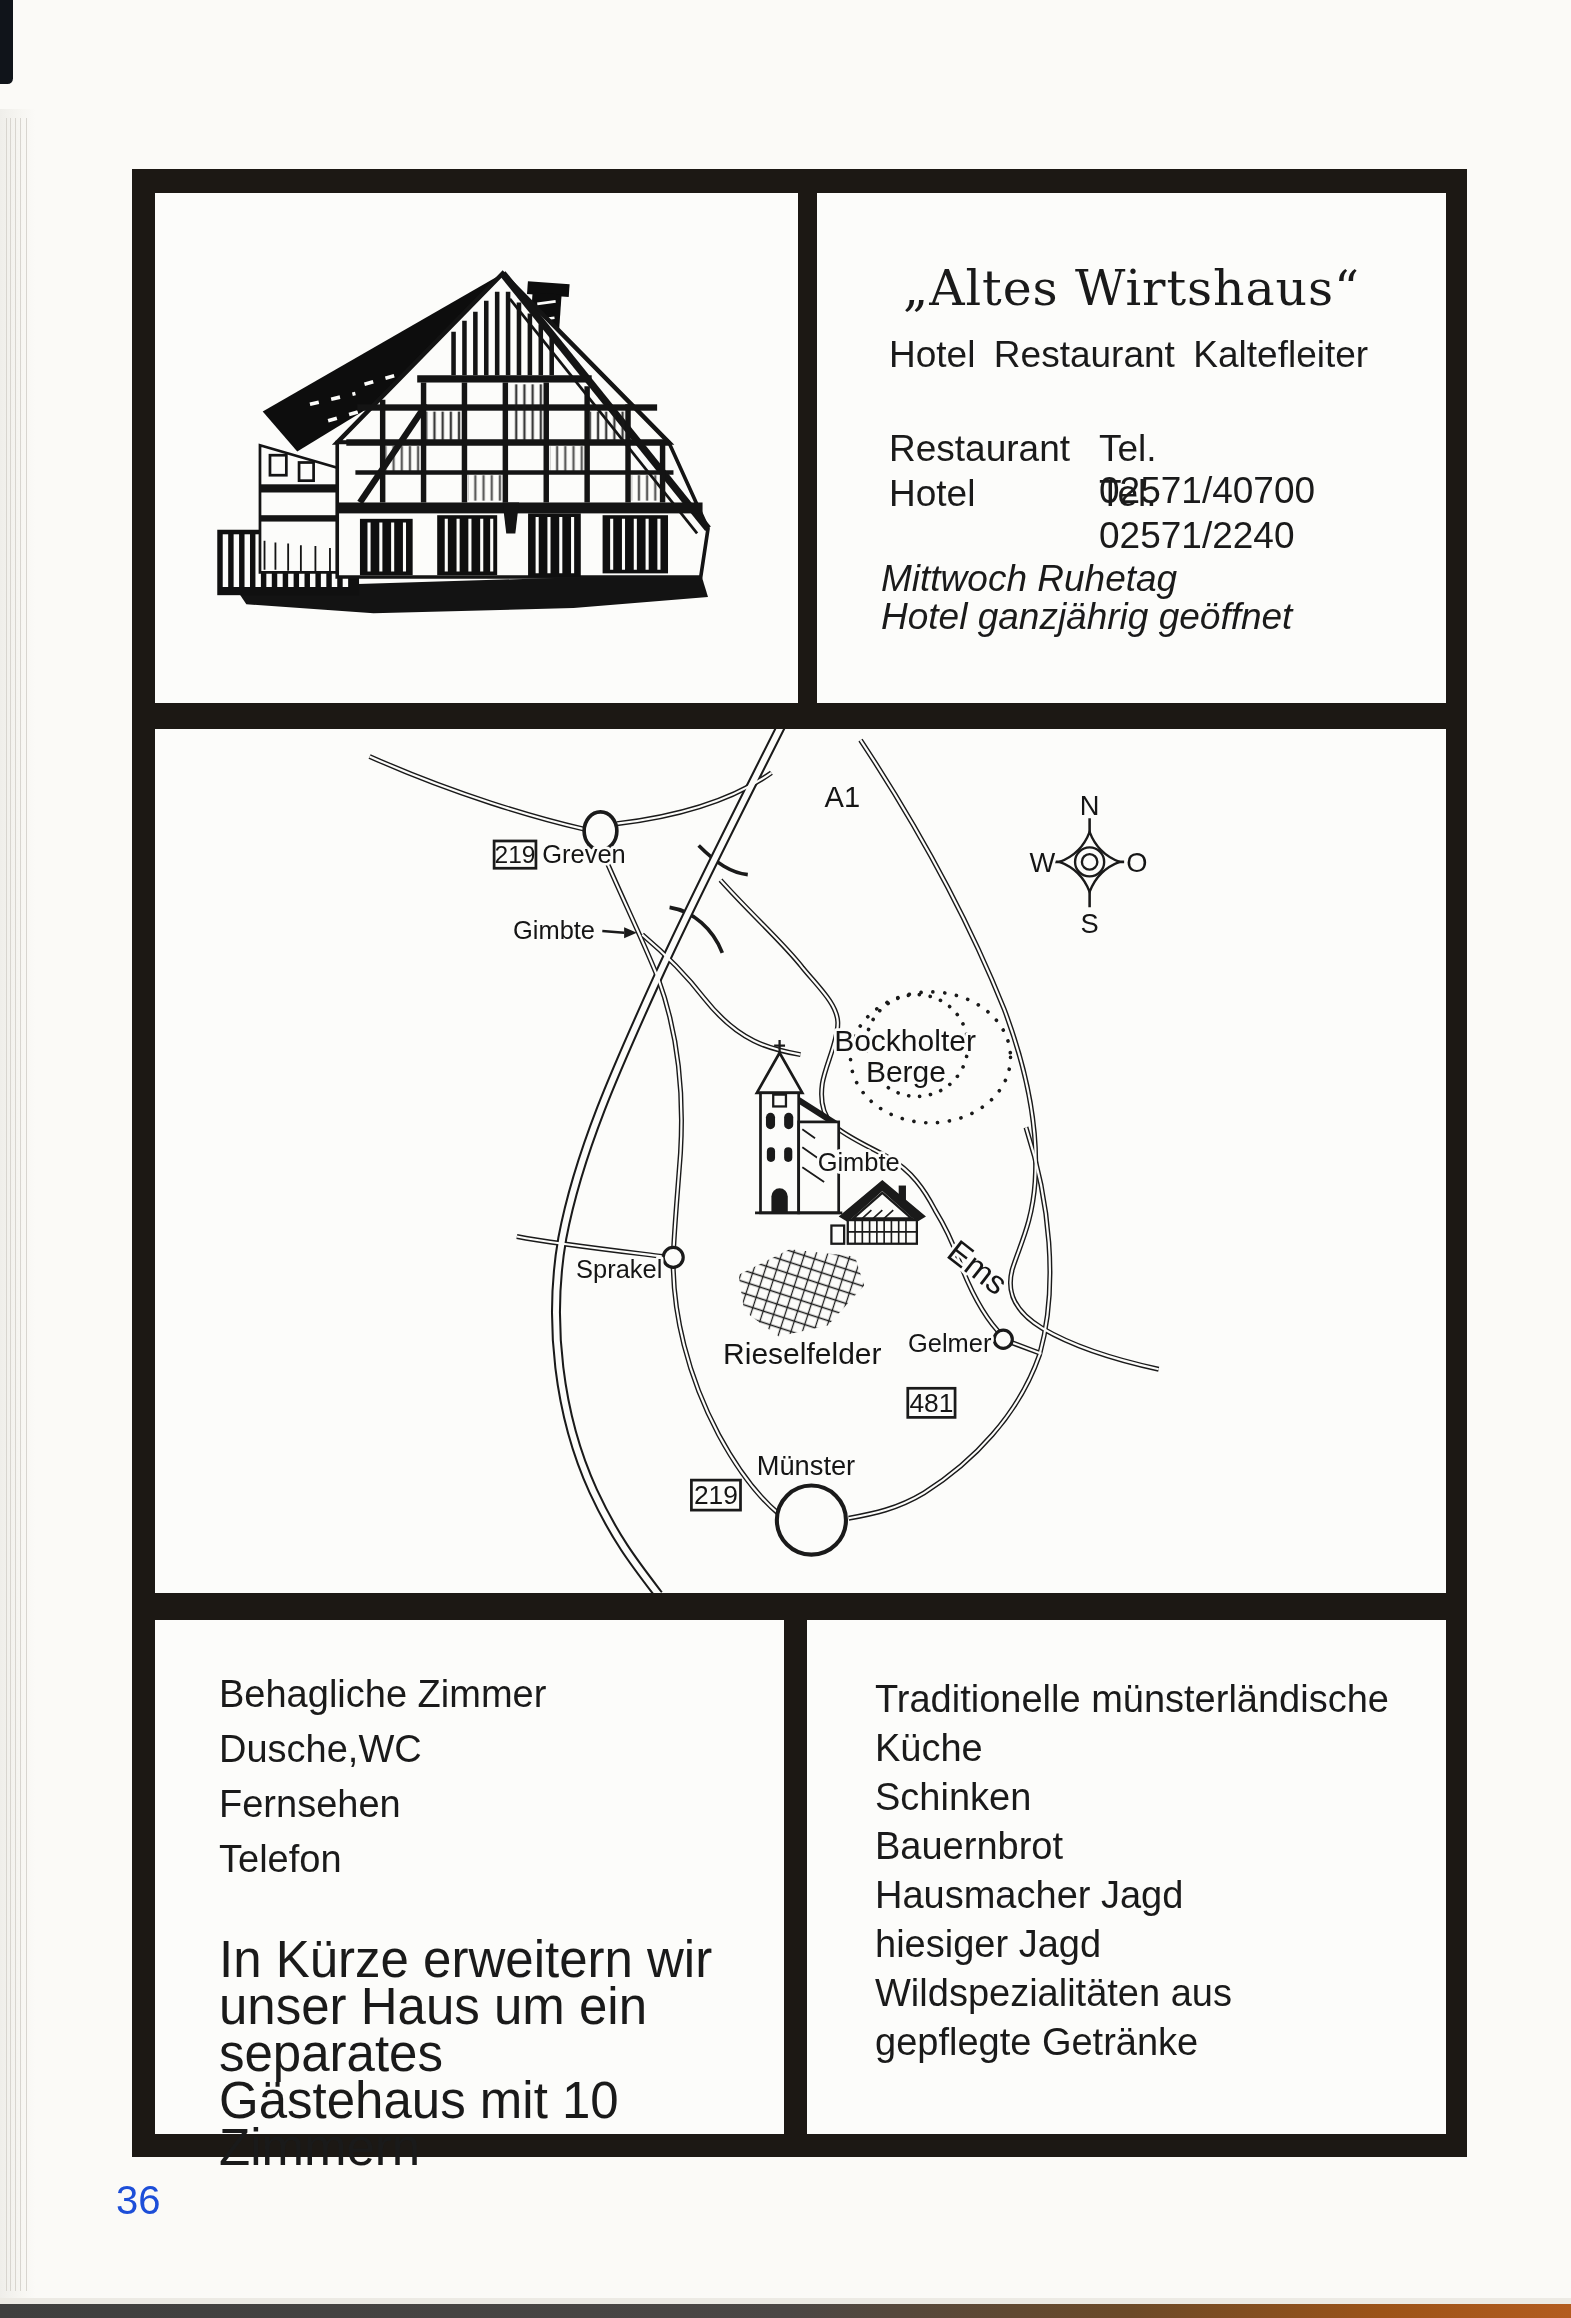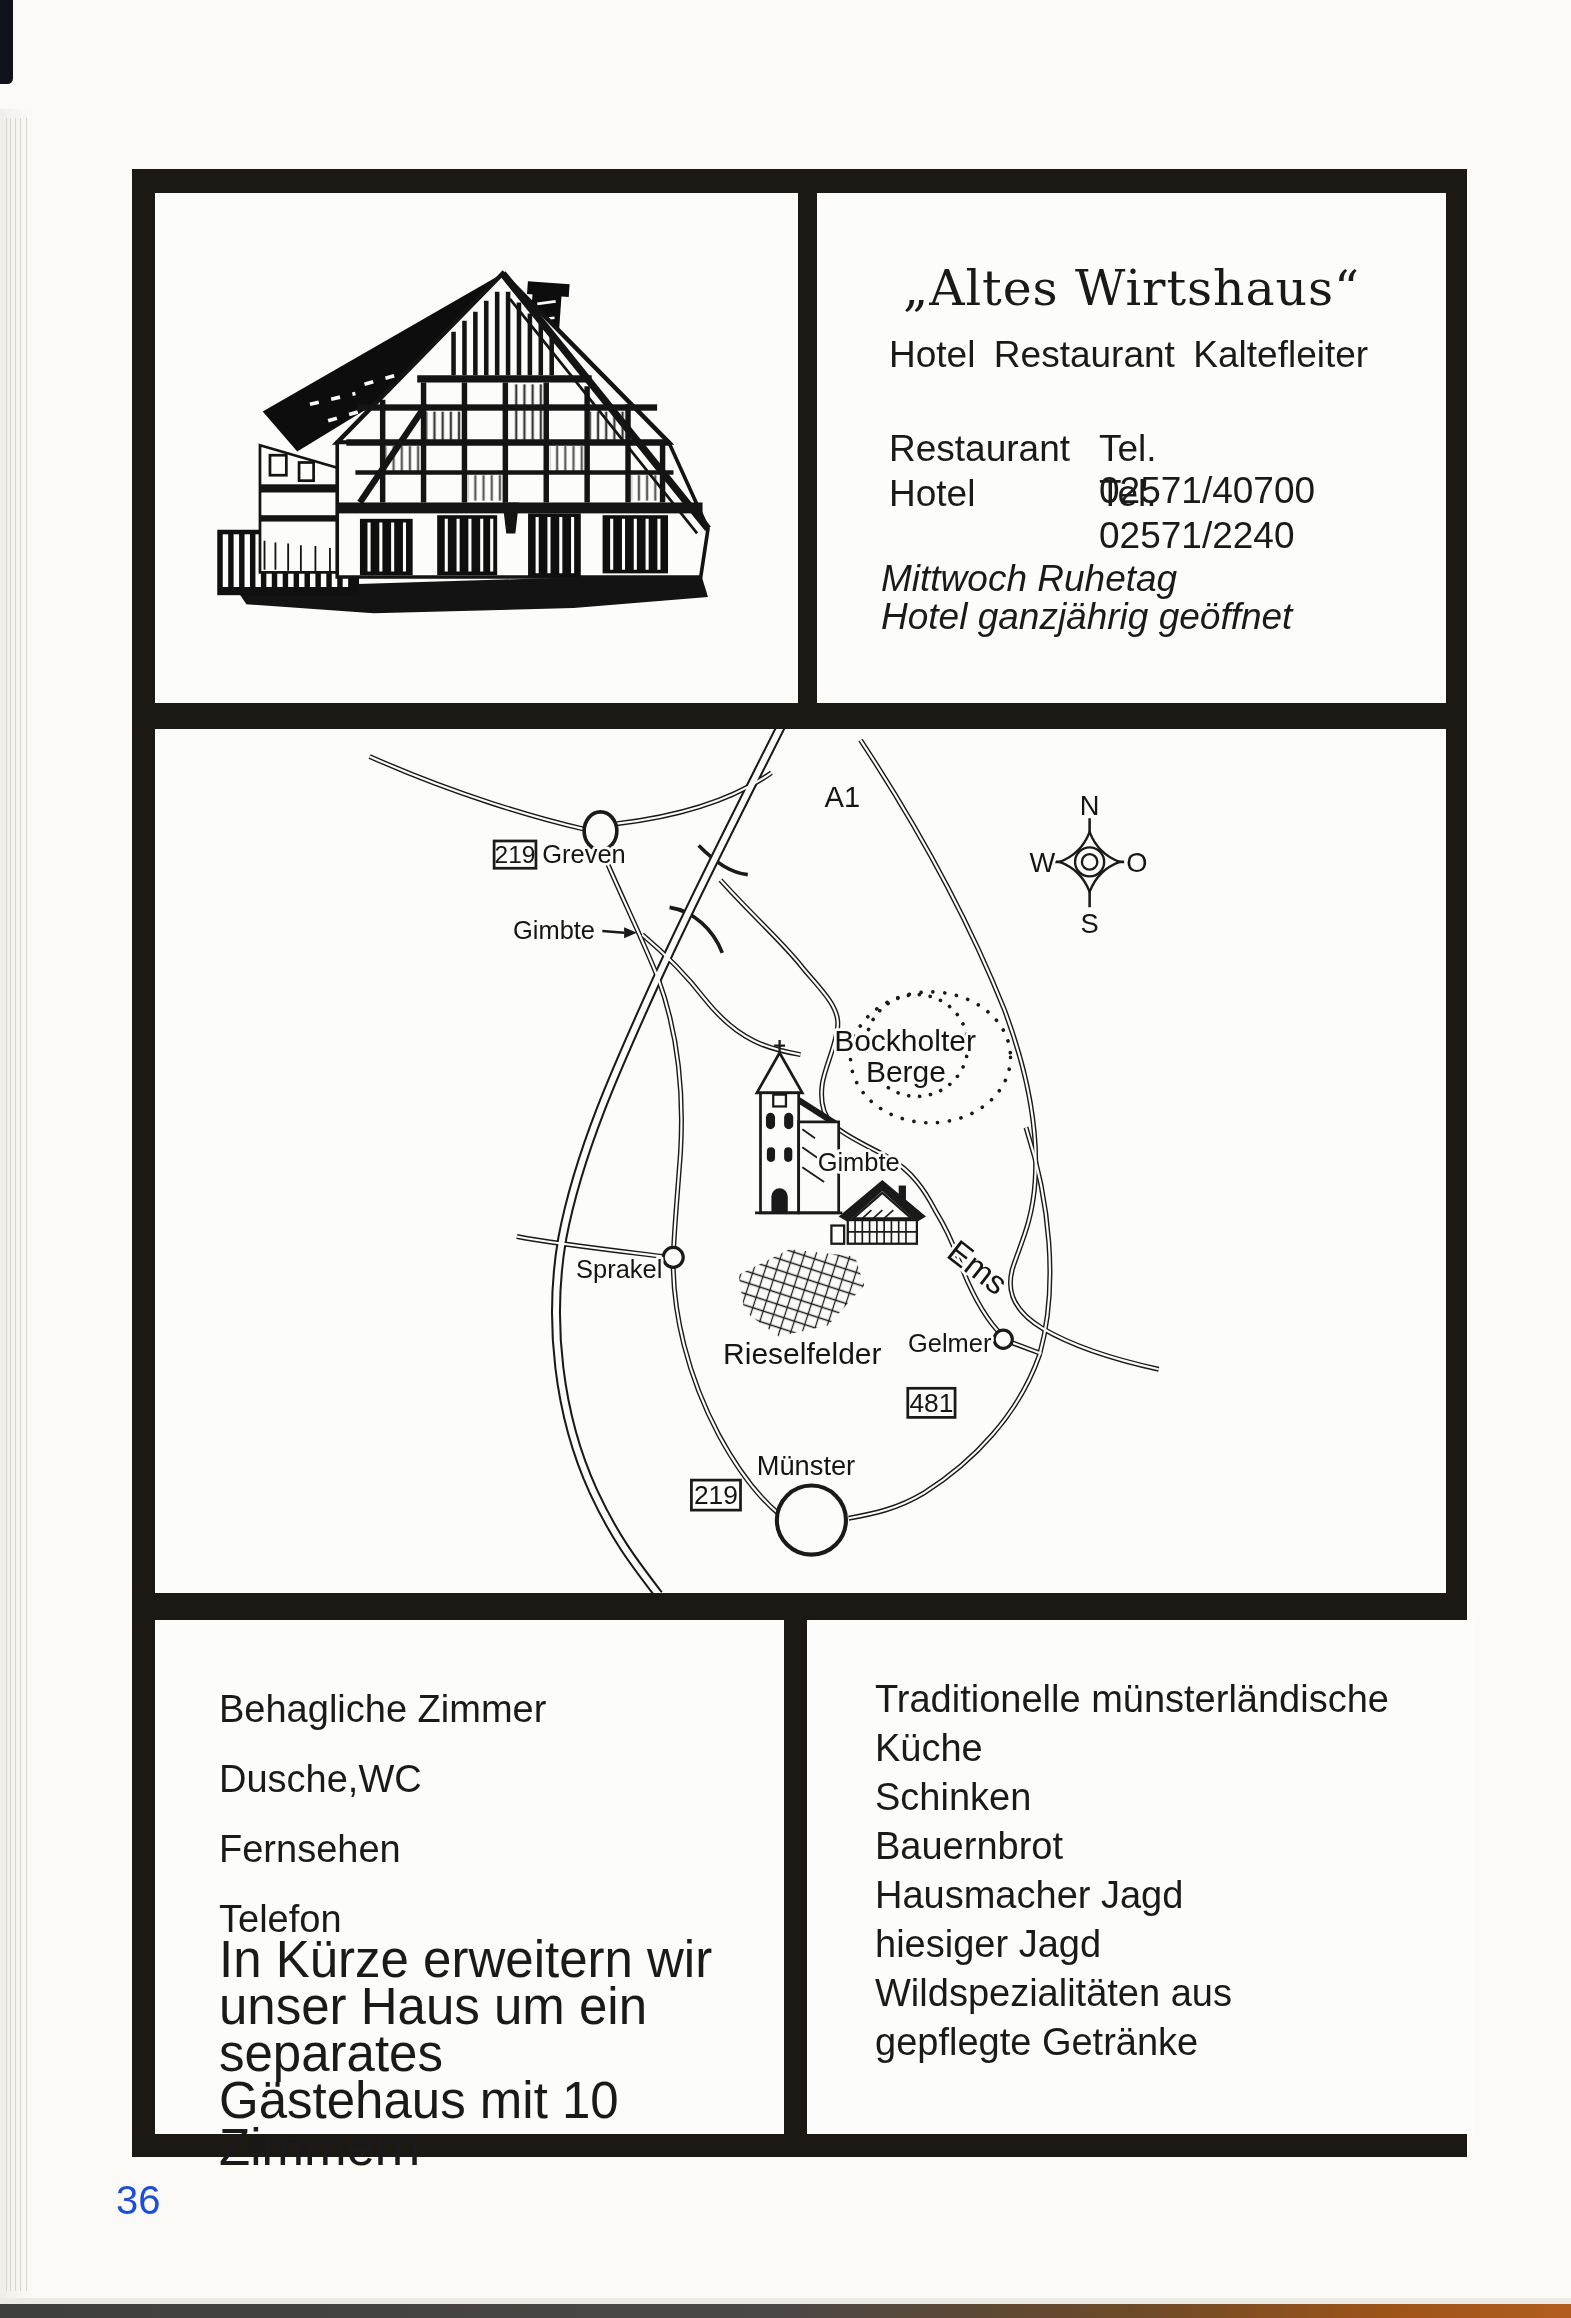--- a/index.html
+++ b/index.html
@@ -17,36 +17,36 @@
     background:linear-gradient(90deg,#3f3f3e 0%,#4b4745 50%,#6c4a28 72%,#9c5318 88%,#b35c1f 100%);}
   .bottom-strip-glow{position:absolute;left:0;top:2298px;width:1571px;height:5.5px;background:#eceae4;}
 
   
   .frame{position:absolute;left:132px;top:169px;width:1335px;height:1988px;background:#1c1814;}
   .cell{position:absolute;background:#fcfcfa;}
   .cell-logo {left:23px; top:23.6px;   width:643px;  height:510px;}
   .cell-info {left:685px;top:23.6px;   width:629px;  height:510px;}
   .cell-map  {left:23px; top:560px;  width:1291px; height:864px;}
   .cell-rooms{left:23px; top:1451px; width:629px;  height:514px;}
-  .cell-food {left:675px;top:1451px; width:639px;  height:514px;padding-left:28px;}
+  .cell-food {left:675px;top:1451px; width:639px;  height:514px;}
 
   
   .info-title{position:absolute;left:0;top:67px;width:100%;text-align:center;
     font-family:"DejaVu Serif",serif;font-weight:400;font-size:49px;letter-spacing:0.9px;}
   .info-addr{position:absolute;left:72px;top:144px;font-size:37px;line-height:36px;}
   .addr1{word-spacing:8.2px;}
   .phone-rows{position:absolute;left:72px;top:235px;font-size:37px;}
   .phone-row{height:45px;position:relative;}
   .phone-label{position:absolute;left:0;top:0;}
   .phone-value{position:absolute;left:210px;top:0;}
   .info-notes{position:absolute;left:64px;top:367px;font-size:37px;line-height:38px;font-style:italic;}
 
   
   .rooms-amenities{position:absolute;left:64px;top:53px;font-size:38px;}
-  .rooms-amenities div{height:55px;margin-top:15px;}
+  .rooms-amenities div{height:55px;}
   .rooms-announcement{position:absolute;left:64px;top:316px;font-size:51px;line-height:47px;}
   .food-lines{position:absolute;left:68px;top:55px;font-size:38px;line-height:49px;}
 
   .page-number{position:absolute;left:116px;top:2178px;font-size:40px;color:#1d4ed8;}
 
   svg text{font-family:"Liberation Sans",sans-serif;fill:#151515;
     paint-order:stroke;stroke:#fcfcfa;stroke-width:6px;stroke-linejoin:round;}
   svg .nohalo{stroke-width:0;}
 </style>
 </head>

